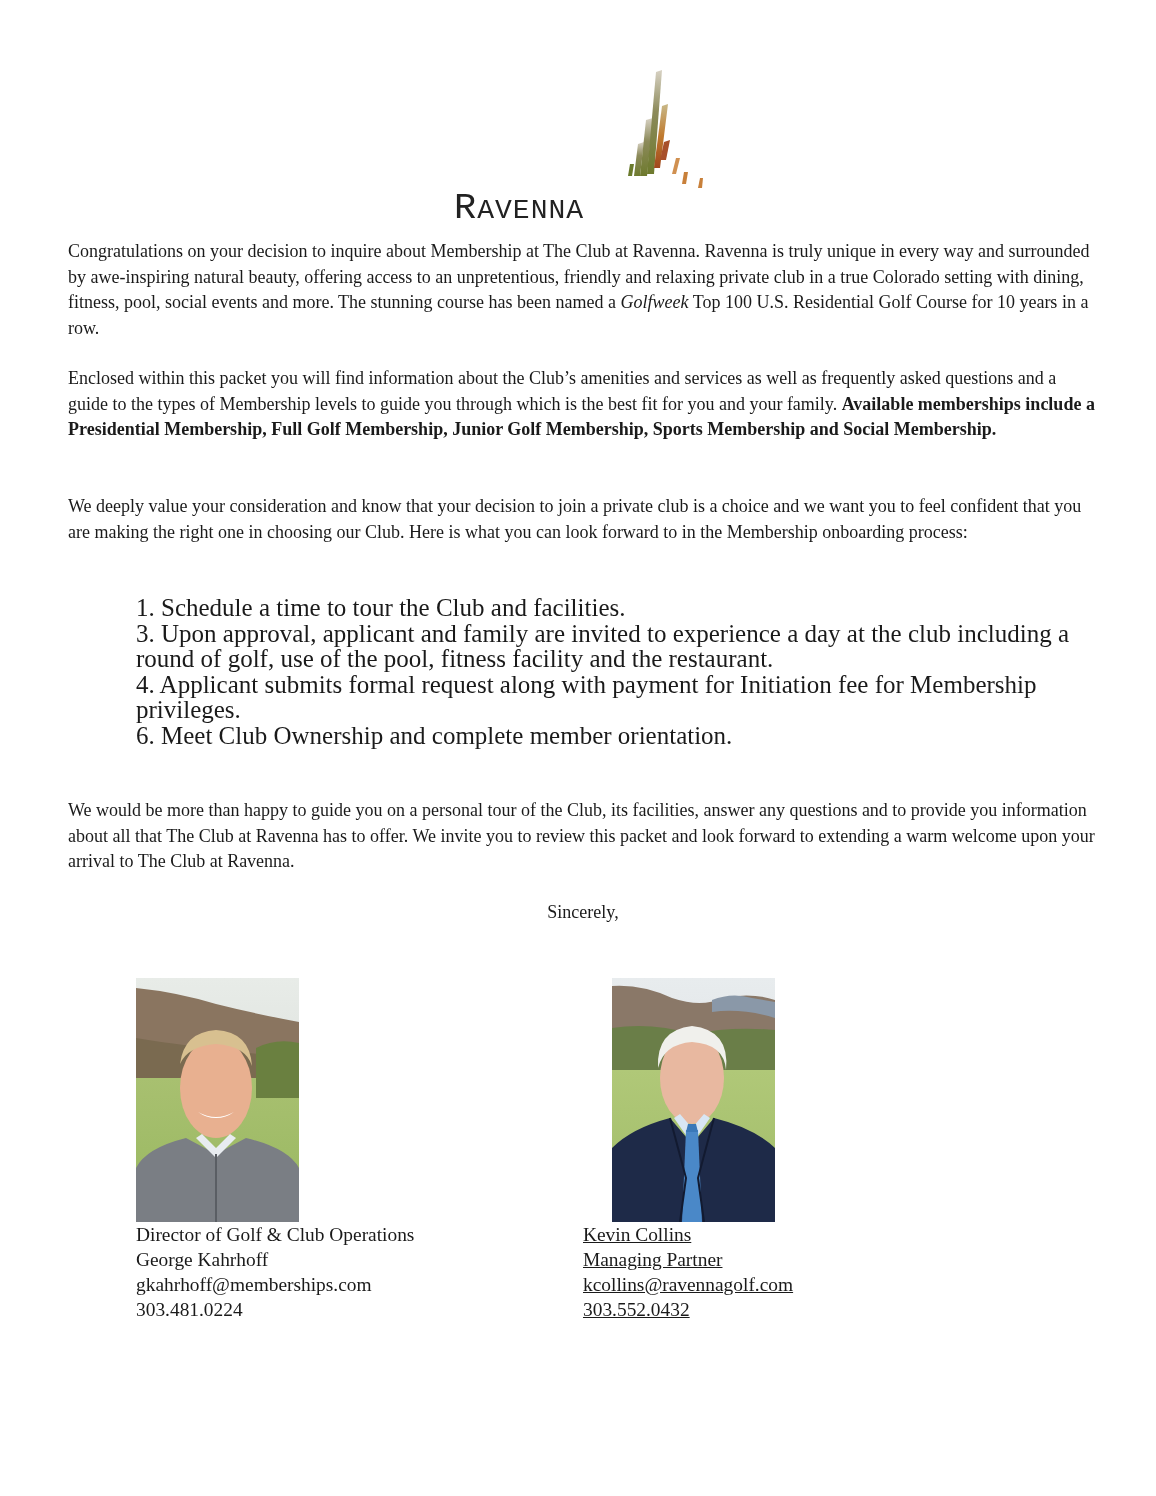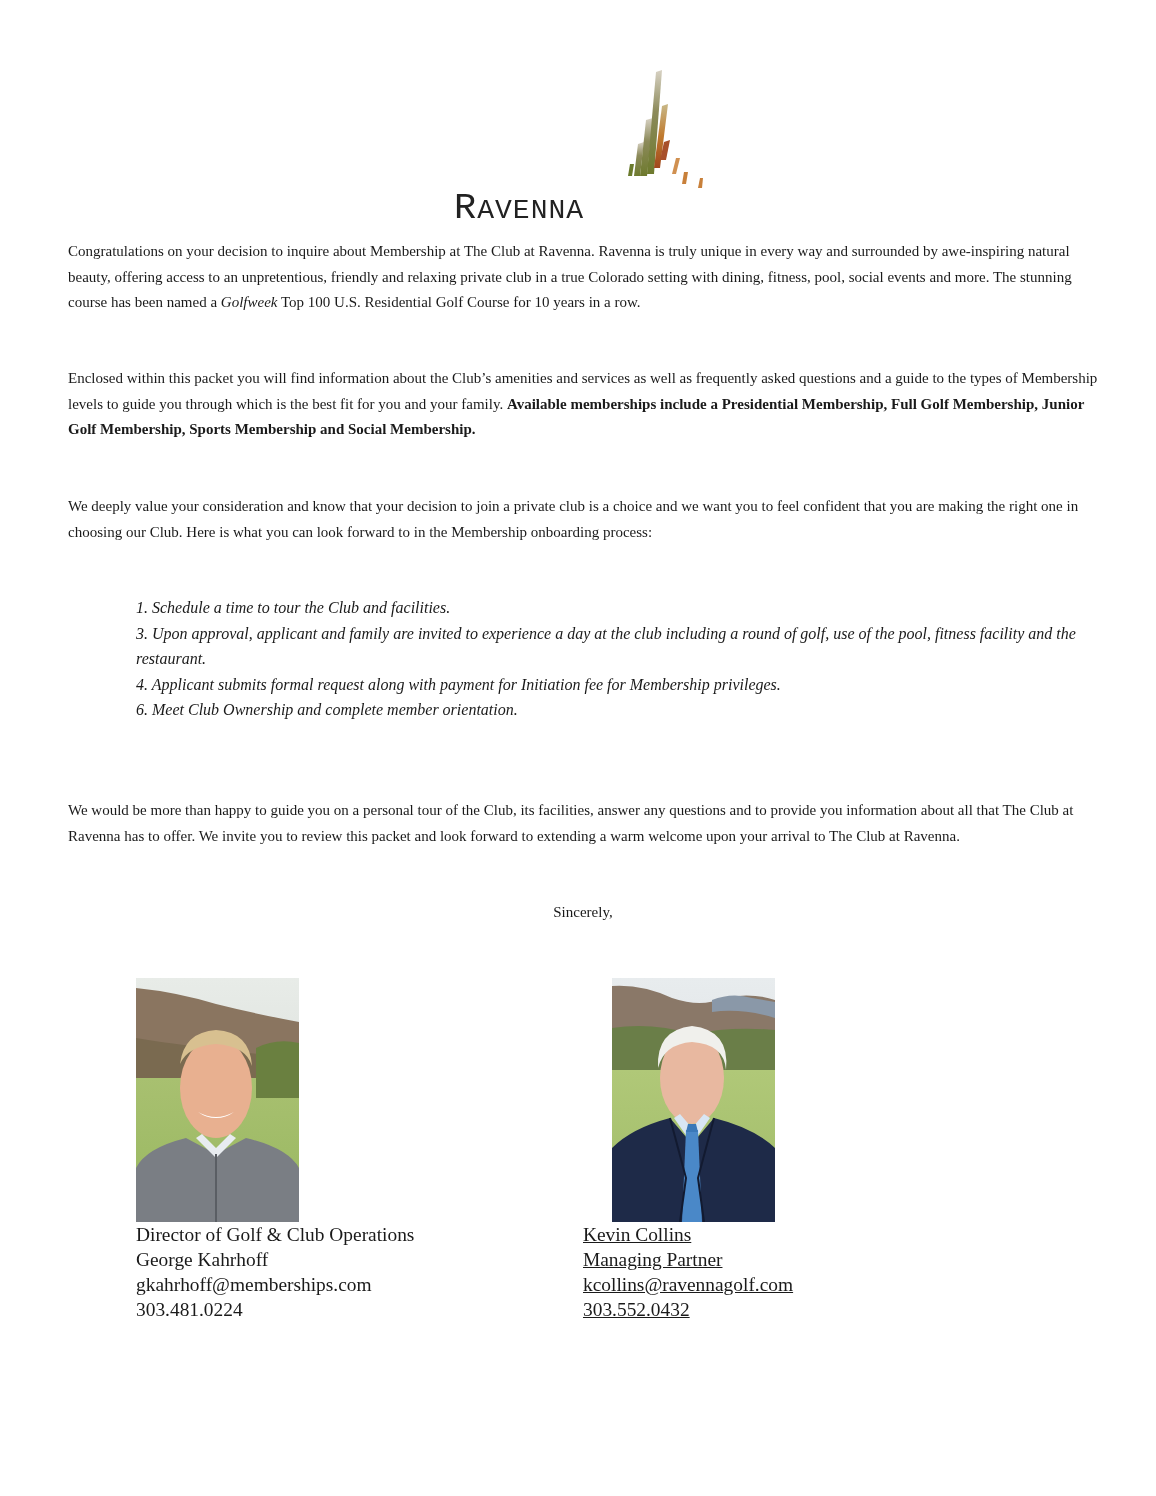--- a/index.html
+++ b/index.html
@@ -3,28 +3,28 @@
   <meta charset="utf-8">
   <style>
     html, body { margin: 0; padding: 0; background: #ffffff; }
     body { width: 1156px; height: 1496px; position: relative; overflow: hidden;
            font-family: "Liberation Serif", "DejaVu Serif", serif; color: #1a1a1a; }
     .logo { position: absolute; left: 450px; top: 68px; width: 260px; height: 140px; }
     .logo svg { position: absolute; left: 0; top: 0; }
     .logo-word { position: absolute; left: 4px; top: 103px; font-size: 37px; letter-spacing: 1px;
                  font-family: Liberation Mono, monospace; color: #222; margin-top: 16px; }
     .logo-word .small { font-size: 28px; }
-    .text { position: absolute; left: 68px; width: 1030px; font-size: 15px; line-height: 25.6px; }
+    .text { position: absolute; left: 68px; width: 1030px; font-size: 18px; line-height: 25.6px; }
     .p1 { top: 239px; }
     .p2 { top: 366px; }
     .p3 { top: 494px; }
     .p4 { top: 798px; }
     .p5 { top: 900px; text-align: center; }
     b { font-weight: bold; }
-    .steps { position: absolute; left: 136px; top: 595px; width: 960px; font-size: 16px; line-height: 25.6px; font-style: italic; }
+    .steps { position: absolute; left: 136px; top: 595px; width: 960px; font-size: 25px; line-height: 25.6px; }
     .step { display: block; }
     .photo { position: absolute; width: 163px; height: 244px; overflow: hidden; }
     .photo1 { left: 136px; top: 978px; }
     .photo2 { left: 612px; top: 978px; }
     .contact { position: absolute; font-size: 19.4px; line-height: 25px; top: 1222px; }
     .contact1 { left: 136px; }
     .contact2 { left: 583px; text-decoration: underline; }
     .contact div { white-space: nowrap; }
   </style>
 </head>

